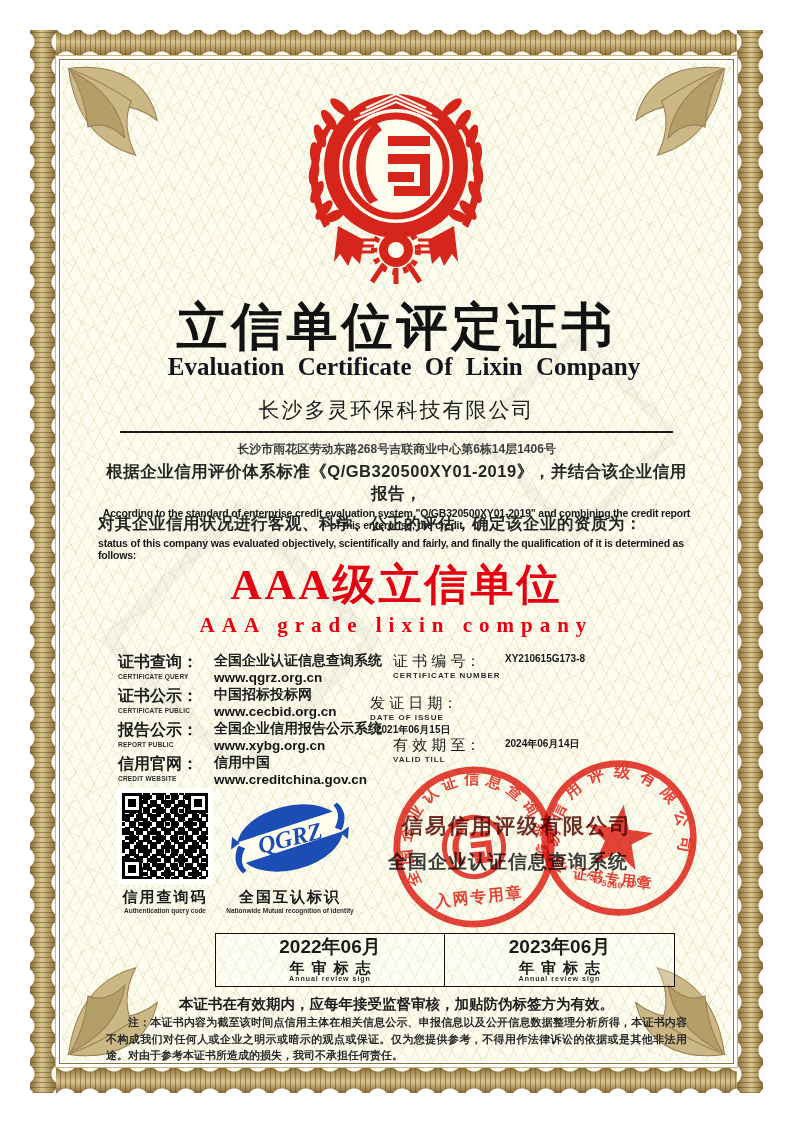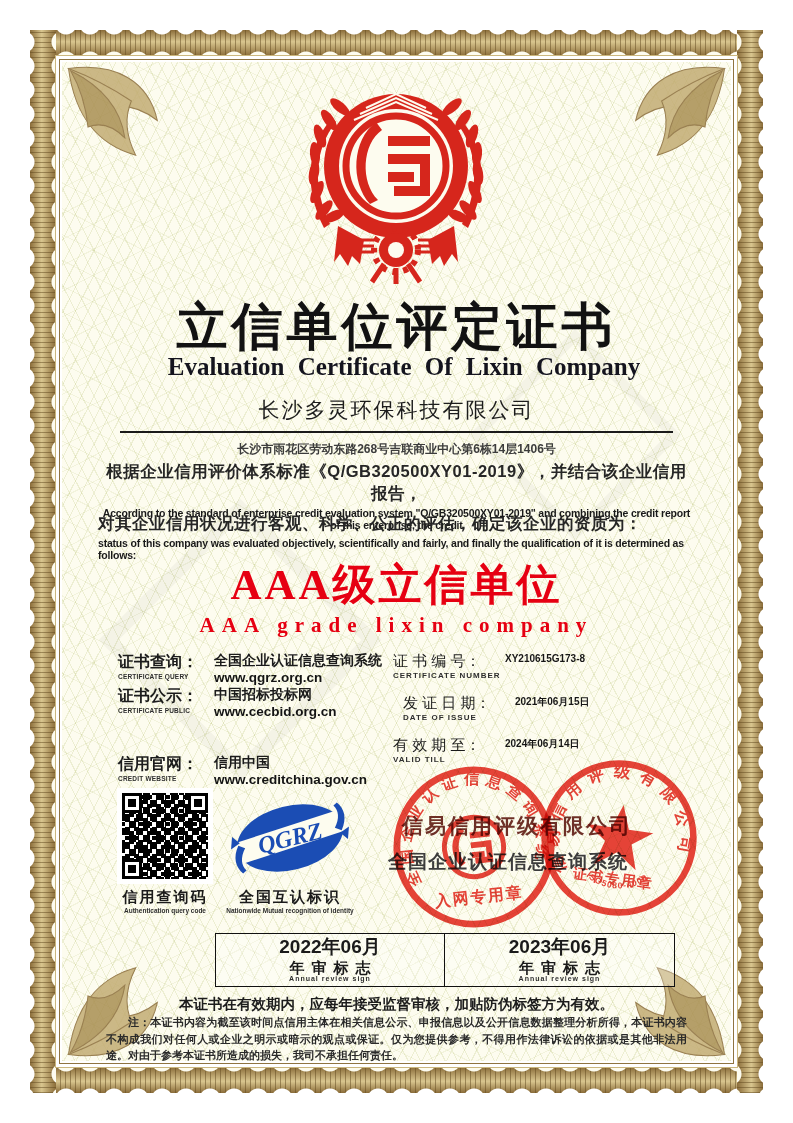--- a/index.html
+++ b/index.html
@@ -263,39 +263,49 @@
   <div class="info-row" style="left:118px; top:686px;">
     <div class="lbl">
         <div class="zh">证书公示：</div>
         <div class="en">CERTIFICATE PUBLIC</div>
       </div>
     <div class="val">
         <div class="v">中国招标投标网</div>
         <div class="u">www.cecbid.org.cn</div>
       </div>
   </div>
+  <div class="info-row" style="left:118px; top:720px;">
+    <div class="lbl">
+        <div class="zh">报告公示：</div>
+        <div class="en">REPORT PUBLIC</div>
+      </div>
+    <div class="val">
+        <div class="v">全国企业信用报告公示系统</div>
+        <div class="u">www.xybg.org.cn</div>
+      </div>
+  </div>
   <div class="info-row" style="left:118px; top:754px;">
     <div class="lbl">
         <div class="zh">信用官网：</div>
         <div class="en">CREDIT WEBSITE</div>
       </div>
     <div class="val">
         <div class="v">信用中国</div>
         <div class="u">www.creditchina.gov.cn</div>
       </div>
   </div>
 
   <div class="info-row" style="left:393px; top:652px;">
     <div class="rlbl">
         <div class="zh">证 书 编 号：</div>
         <div class="en">CERTIFICATE NUMBER</div>
       </div>
     <div class="rval">XY210615G173-8</div>
   </div>
-  <div class="info-row" style="left:403px; top:694px;">
+  <div class="info-row" style="left:370px; top:694px;flex-direction:column;">
     <div class="rlbl">
         <div class="zh">发 证 日 期：</div>
         <div class="en">DATE OF ISSUE</div>
       </div>
     <div class="rval">2021年06月15日</div>
   </div>
   <div class="info-row" style="left:393px; top:736px;">
     <div class="rlbl">
         <div class="zh">有 效 期 至：</div>
         <div class="en">VALID TILL</div>

